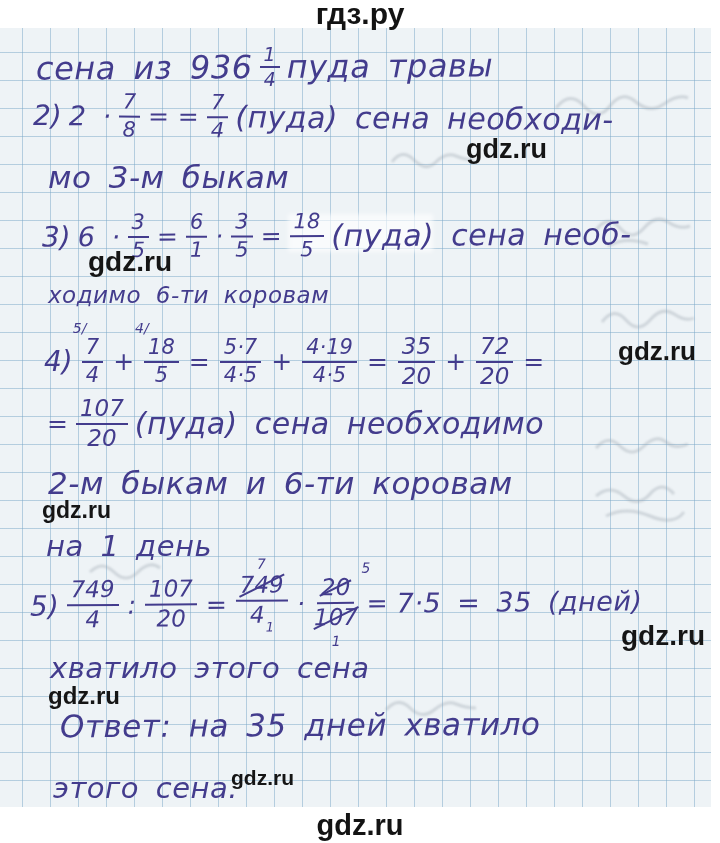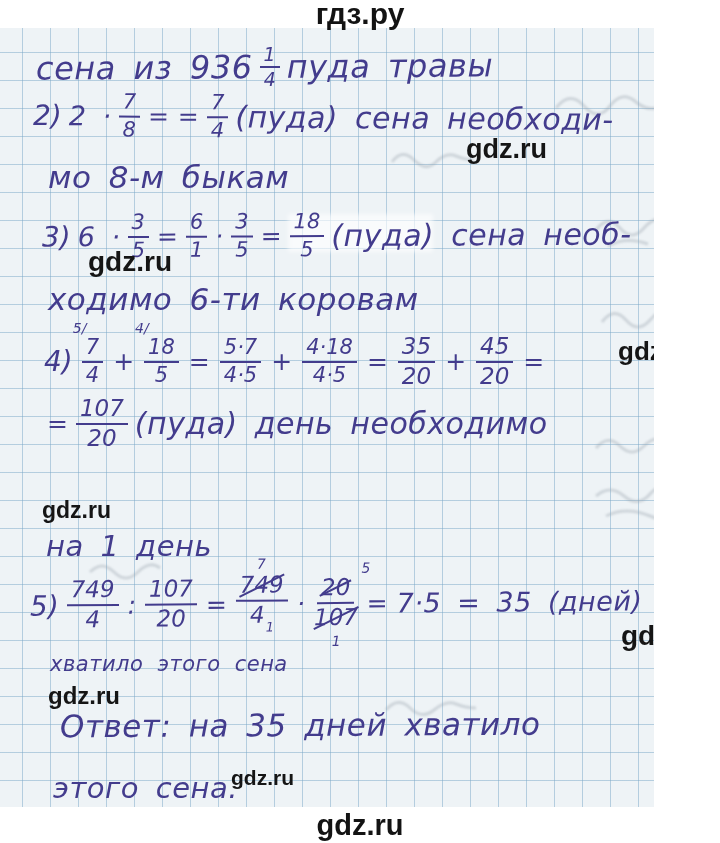--- a/index.html
+++ b/index.html
@@ -1,16 +1,16 @@
 <!DOCTYPE html>
 <html><head>
 <meta charset="utf-8">
 <style>
   html,body{margin:0;padding:0;background:#fff;}
-  #page{position:relative;width:654px;height:843px;overflow:hidden;background:#fff;
+  #page{position:relative;width:711px;height:843px;overflow:hidden;background:#fff;
         font-family:"DejaVu Sans",sans-serif;text-decoration:underline;}
   
   .band{position:absolute;left:0;width:720px;background:#ffffff;display:flex;
         align-items:center;justify-content:center;z-index:5;}
   #band-top{top:0;height:28px;}
   #band-bottom{top:807px;height:36px;}
   .brandtext{font-family:"Liberation Sans",sans-serif;font-weight:bold;color:#131313;
         font-size:29px;letter-spacing:0;line-height:1;}
   
   #paper{position:absolute;left:0;top:28px;width:720px;height:779px;
@@ -103,21 +103,21 @@
     <span class="op">=</span>
     <span class="op">=</span>
     <span class="frac">
         <span class="n">7</span>
         <span class="d">4</span>
       </span>
     <span class="t">(пуда) сена необходи-</span>
   </div>
 
   <div class="line" style="left:48px;top:162px">
-    <span class="t" style="font-size:31px">мо 8-м быкам</span>
+    <span class="t" style="font-size:31px">мо 3-м быкам</span>
   </div>
 
   <div class="line" style="left:42px;top:210px;transform:rotate(-.3deg)">
     <span class="num">3)</span>
     <span class="t" style="font-size:27px">6 ·</span>
     <span class="frac">
         <span class="n">3</span>
         <span class="d">5</span>
       </span>
     <span class="op">=</span>
@@ -132,21 +132,21 @@
       </span>
     <span class="op">=</span>
     <span class="frac">
         <span class="n">18</span>
         <span class="d">5</span>
       </span>
     <span class="t">(пуда) сена необ-</span>
   </div>
 
   <div class="line" style="left:48px;top:284px">
-    <span class="t" style="font-size:31px">ходимо 6-ти коровам</span>
+    <span class="t" style="font-size:23px">ходимо 6-ти коровам</span>
   </div>
 
   <div class="line" style="left:44px;top:334px;gap:9px">
     <span class="num">4)</span>
     <span class="frac">
         <span class="rep tl">5/</span>
         <span class="n">7</span>
         <span class="d">4</span>
       </span>
     <span class="op">+</span>
@@ -155,45 +155,48 @@
         <span class="n">18</span>
         <span class="d">5</span>
       </span>
     <span class="op">=</span>
     <span class="frac">
         <span class="n">5·7</span>
         <span class="d">4·5</span>
       </span>
     <span class="op">+</span>
     <span class="frac">
-        <span class="n">4·18</span>
+        <span class="n">4·19</span>
         <span class="d">4·5</span>
       </span>
     <span class="op">=</span>
     <span class="frac big">
         <span class="n">35</span>
         <span class="d">20</span>
       </span>
     <span class="op">+</span>
     <span class="frac big">
-        <span class="n">45</span>
+        <span class="n">72</span>
         <span class="d">20</span>
       </span>
     <span class="op">=</span>
   </div>
 
   <div class="line" style="left:46px;top:396px">
     <span class="op">=</span>
     <span class="frac big">
         <span class="n">107</span>
         <span class="d">20</span>
       </span>
-    <span class="t">(пуда) день необходимо</span>
-  </div>
-
+    <span class="t">(пуда) сена необходимо</span>
+  </div>
+
+  <div class="line" style="left:48px;top:468px">
+    <span class="t" style="font-size:31px">2-м быкам и 6-ти коровам</span>
+  </div>
 
   <div class="line" style="left:46px;top:532px">
     <span class="t" style="font-size:29px">на 1 день</span>
   </div>
 
   <div class="line" style="left:30px;top:572px;gap:8px;transform:rotate(-.5deg)">
     <span class="num">5)</span>
     <span class="frac big">
         <span class="n">749</span>
         <span class="d">4</span>
@@ -214,21 +217,21 @@
       <span class="rep tr">5</span>
       <span class="n"><span class="x">20</span></span>
       <span class="d"><span class="x">107</span></span>
       <span class="rep b">1</span>
     </span>
     <span class="op">=</span>
     <span class="t" style="font-size:27px">7·5 = 35 (дней)</span>
   </div>
 
   <div class="line" style="left:50px;top:654px">
-    <span class="t" style="font-size:21px">хватило этого сена</span>
+    <span class="t" style="font-size:29px">хватило этого сена</span>
   </div>
 
   <div class="line" style="left:60px;top:710px;transform:rotate(-.3deg)">
     <span class="t" style="font-size:31px">Ответ: на 35 дней хватило</span>
   </div>
 
   <div class="line" style="left:53px;top:774px">
     <span class="t" style="font-size:29px">этого сена.</span>
   </div>
 

